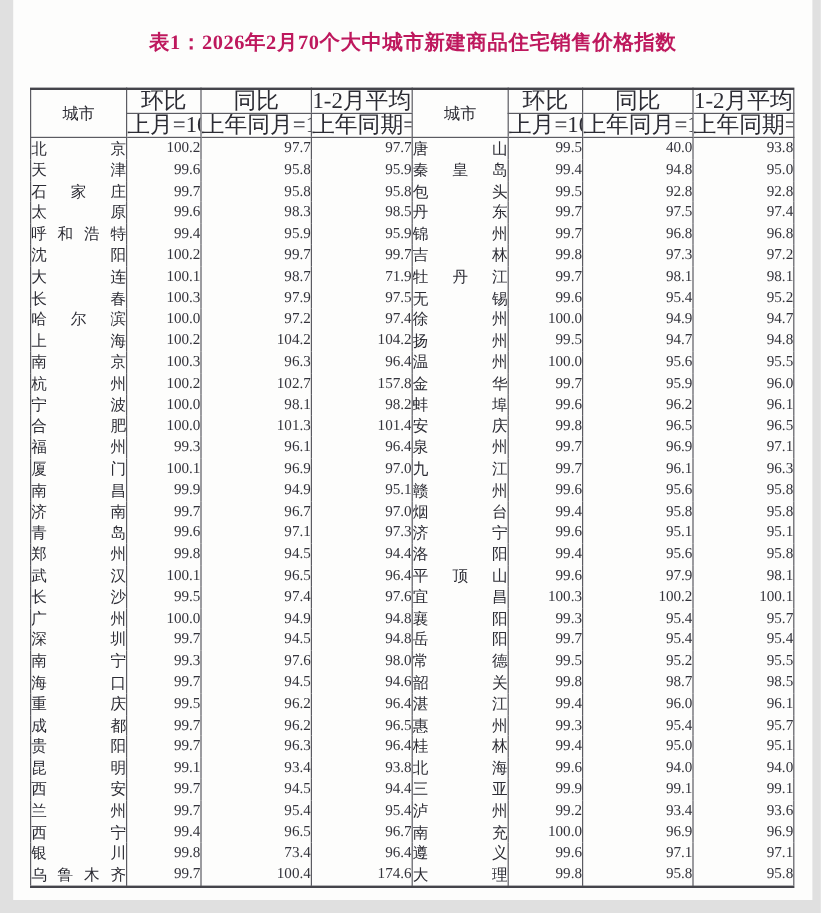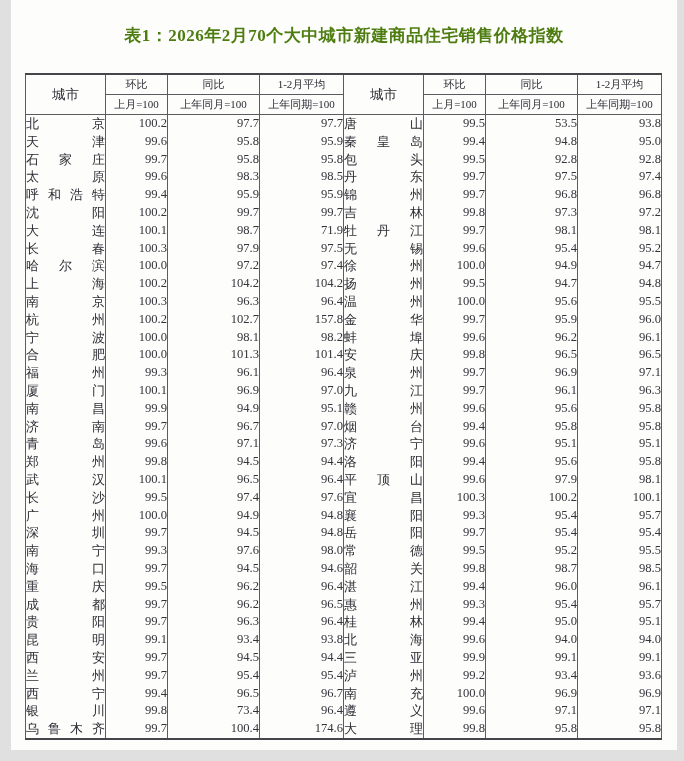--- a/index.html
+++ b/index.html
@@ -11,21 +11,21 @@
   .sheet{
     position:absolute;left:11px;top:0;right:7px;bottom:11px;
     background:#fdfdfc;
   }
   .page-title{
     text-align:center;
     padding-top:24px;
     font-size:17px;
     font-weight:bold;
     letter-spacing:0.5px;
-    color:#4d7c0f;
+    color:#be185d;
   }
   table.idx{
     border-collapse:collapse;
     table-layout:fixed;
     width:636px;
     margin:26px 0 0 14px;
     border-top:2px solid #45454b;
     border-bottom:2px solid #45454b;
     color:#2c2c34;
   }
@@ -33,21 +33,21 @@
     border-left:1px solid #5b5b62;
     padding:0;
     font-weight:normal;
     white-space:nowrap;
     overflow:hidden;
   }
   table.idx th:last-child, table.idx td:last-child{
     border-right:1px solid #5b5b62;
   }
   thead th{
-    font-size:11px;
+    font-size:19px;
     text-align:center;
     height:19px;
     line-height:19px;
     border-bottom:1px solid #5b5b62;
   }
   thead th.city-h{
     font-size:13.5px;
   }
   tbody tr{height:17.8px;}
   td.city{padding:0 14px 0 11px;}
@@ -113,21 +113,21 @@
           <td class="num">100.2</td>
           <td class="num">97.7</td>
           <td class="num">97.7</td>
           <td class="city">
             <span class="cityname">
               <span>唐</span>
               <span>山</span>
             </span>
           </td>
           <td class="num">99.5</td>
-          <td class="num">53.5</td>
+          <td class="num">40.0</td>
           <td class="num">93.8</td>
         </tr>
         <tr>
           <td class="city">
             <span class="cityname">
               <span>天</span>
               <span>津</span>
             </span>
           </td>
           <td class="num">99.6</td>

